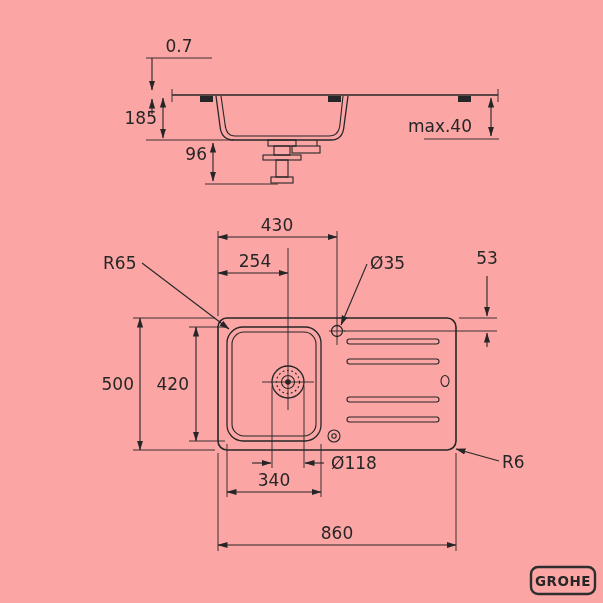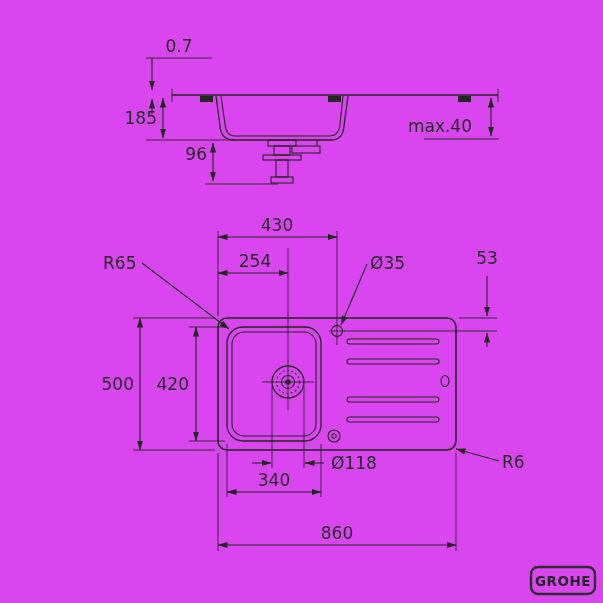--- a/index.html
+++ b/index.html
@@ -1,16 +1,16 @@
 <!DOCTYPE html>
 <html><head>
 <meta charset="utf-8">
 <style>
   html,body{margin:0;padding:0;background:#ffffff;}
-  .canvas{position:relative;width:603px;height:603px;background:#d946ef;overflow:hidden;
+  .canvas{position:relative;width:603px;height:603px;background:#fca5a5;overflow:hidden;
           font-family:"DejaVu Sans",sans-serif;}
   svg{position:absolute;left:0;top:0;}
   text{font-family:"DejaVu Sans",sans-serif;font-size:17px;fill:#262626;}
   .logo-text{font-size:13.5px;font-weight:bold;letter-spacing:.5px;}
   .ln  {stroke:#262626;stroke-width:1.6;fill:none;}
   .md  {stroke:#262626;stroke-width:1.3;fill:none;}
   .lt  {stroke:#262626;stroke-width:1.1;fill:none;}
   .thin{stroke:#262626;stroke-width:0.9;fill:none;}
   .dim {stroke:#262626;stroke-width:1.1;fill:none;}
   .blk {fill:#262626;stroke:none;}

